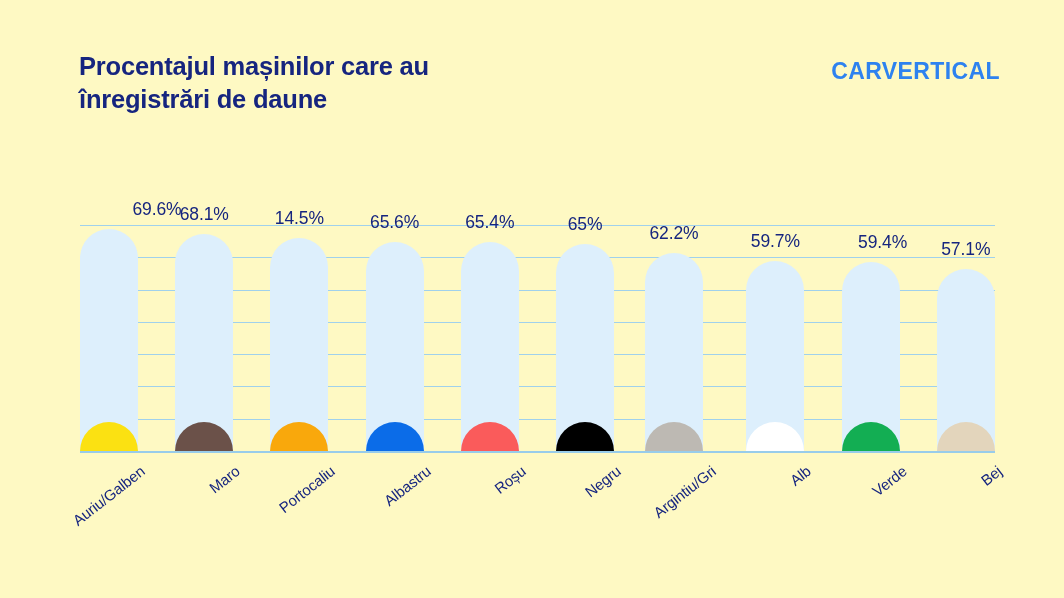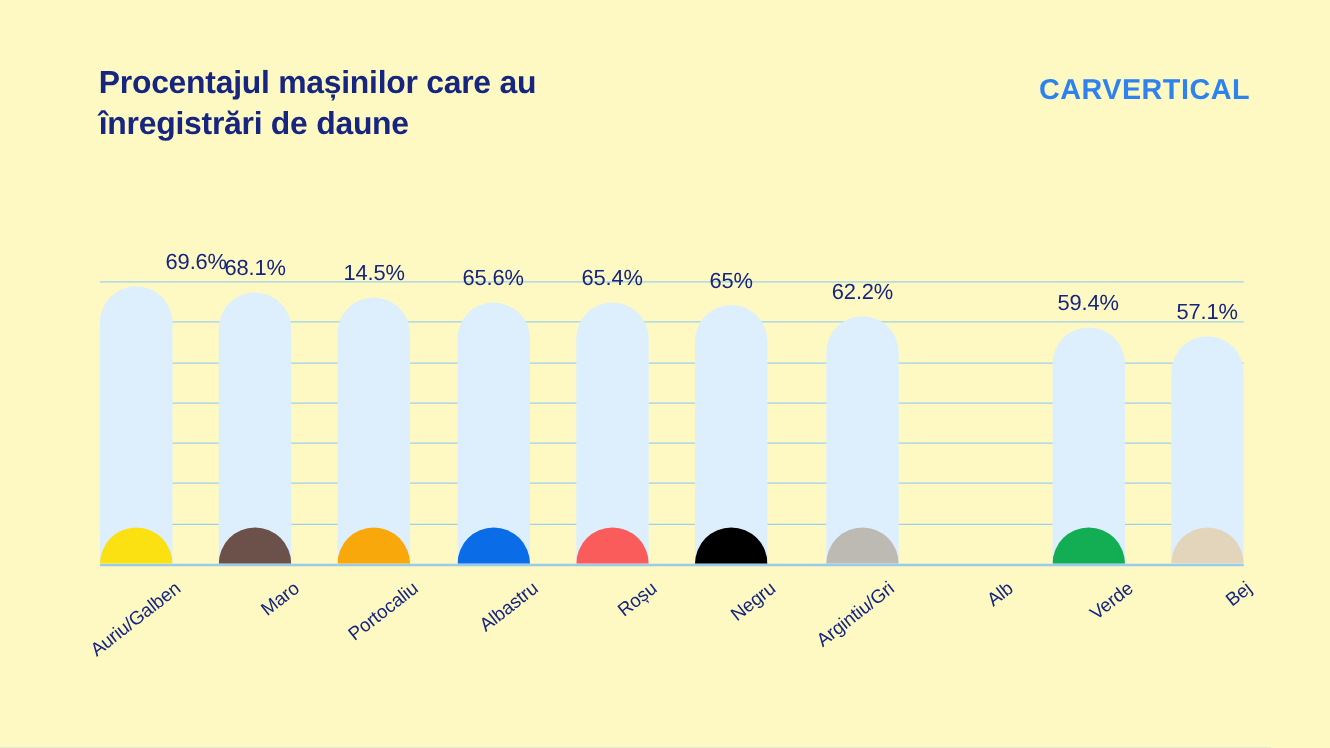--- a/index.html
+++ b/index.html
@@ -207,27 +207,33 @@
             <div class="bar-cap" style="background: rgb(250, 91, 91);"></div>
           </div>
           <div class="bar-value" style="bottom: 218px; text-align: right;">65.4%</div>
         </div>
         <div class="bar-group" style="left: 476px; height: 226px;">
           <div class="bar-track" style="height: 207px; background: rgb(221, 239, 252);">
             <div class="bar-cap" style="background: rgb(0, 0, 0);"></div>
           </div>
           <div class="bar-value" style="bottom: 216px;">65%</div>
         </div>
-        <div class="bar-group" style="left: 581px; height: 272px;">
+        <div class="bar-group" style="left: 565px; height: 272px;">
           <div class="bar-track" style="height: 198px; background: rgb(221, 239, 252);">
             <div class="bar-cap" style="background: rgb(189, 185, 179);"></div>
           </div>
           <div class="bar-value" style="bottom: 207px;">62.2%</div>
         </div>
-        <div class="bar-group" style="left: 761.6px; height: 226px;">
+        <div class="bar-group" style="left: 666.4px; height: 226px;">
+          <div class="bar-track" style="height: 190px; background: rgb(221, 239, 252);">
+            <div class="bar-cap" style="background: rgb(255, 255, 255);"></div>
+          </div>
+          <div class="bar-value" style="bottom: 199px;">59.7%</div>
+        </div>
+        <div class="bar-group" style="left: 761.6px; height: 226px; padding-left: 24px;">
           <div class="bar-track" style="height: 189px; background: rgb(221, 239, 252);">
             <div class="bar-cap" style="background: rgb(19, 174, 83);"></div>
           </div>
           <div class="bar-value" style="bottom: 198px;">59.4%</div>
         </div>
         <div class="bar-group" style="left: 856.8px; height: 226px;">
           <div class="bar-track" style="height: 182px; background: rgb(221, 239, 252);">
             <div class="bar-cap" style="background: rgb(227, 213, 188);"></div>
           </div>
           <div class="bar-value" style="bottom: 191px;">57.1%</div>

